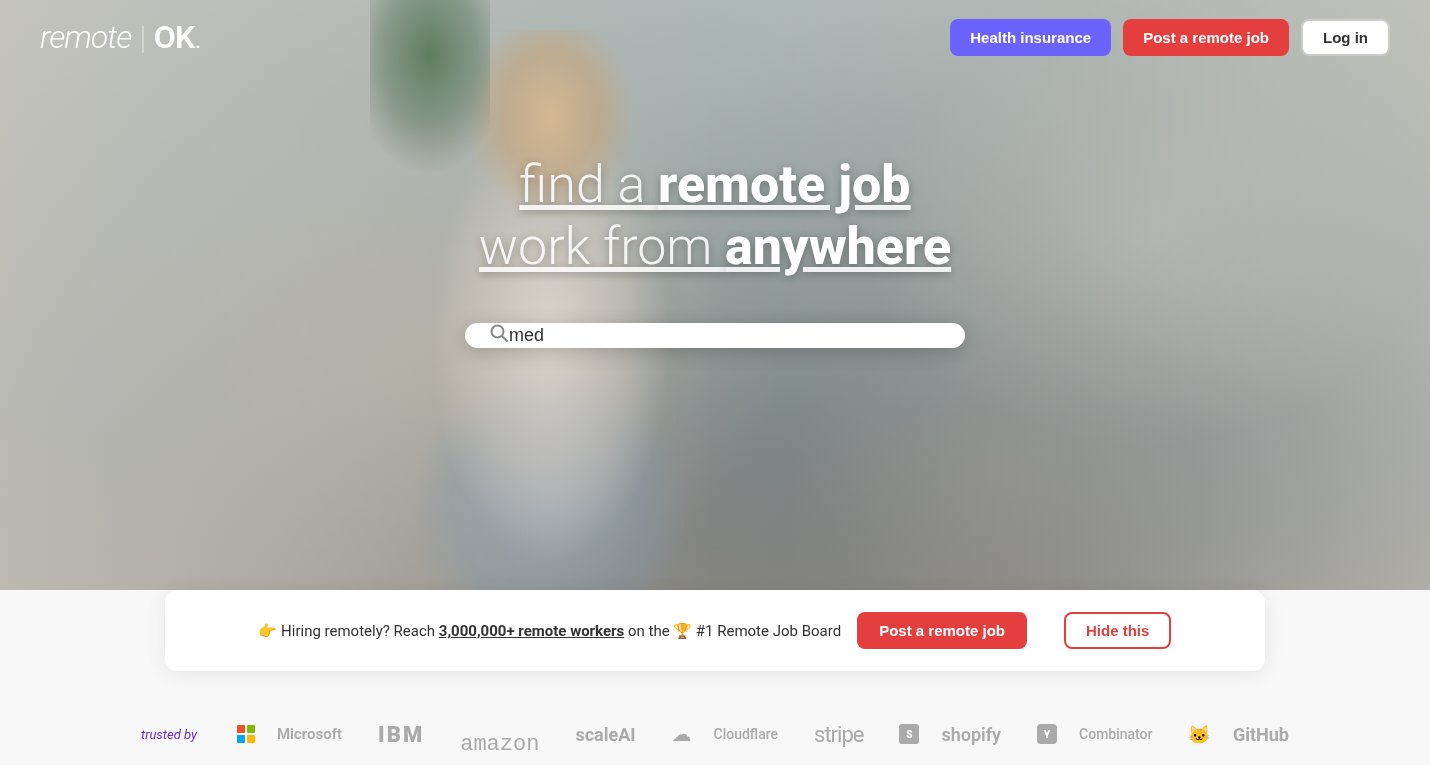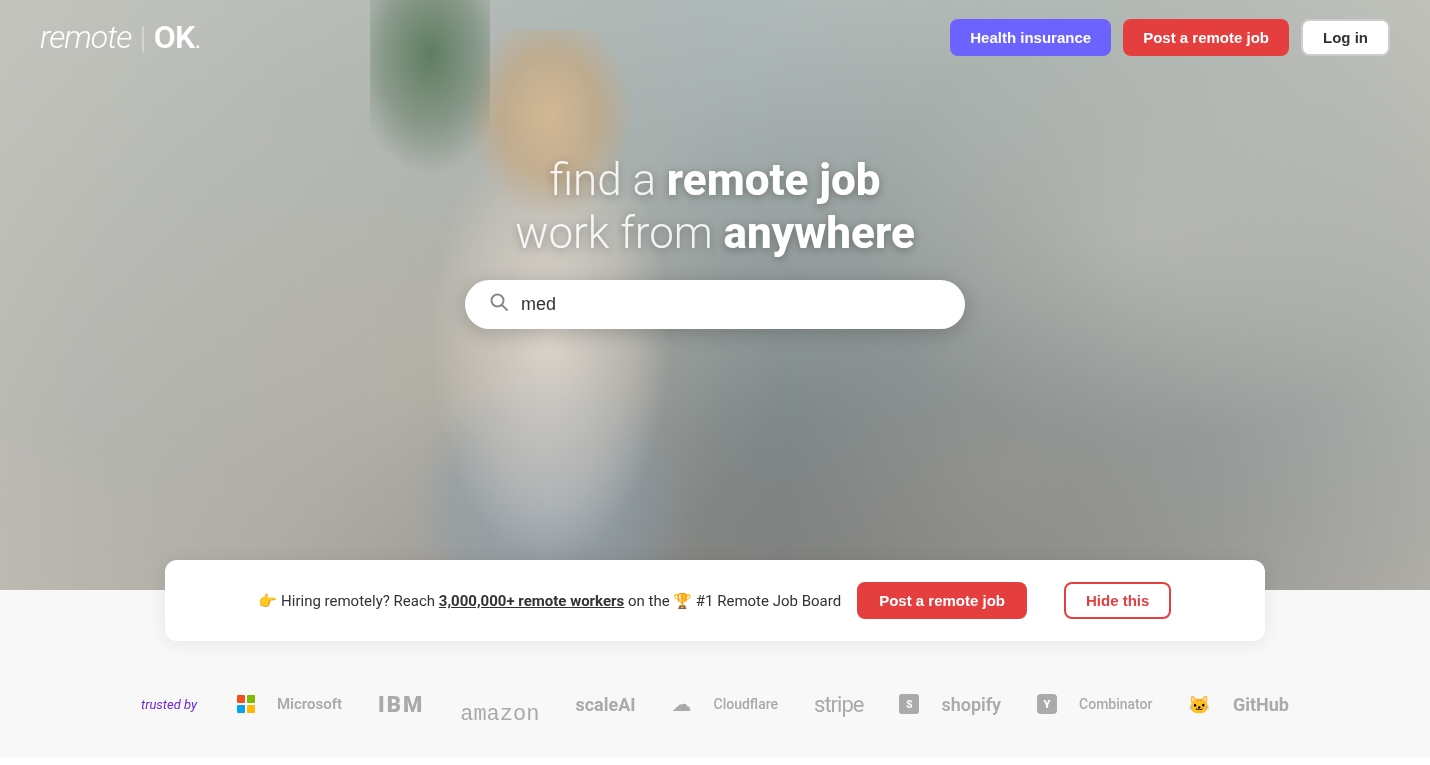--- a/index.html
+++ b/index.html
@@ -155,40 +155,41 @@
       display: flex;
       flex-direction: column;
       align-items: center;
       margin-top: 80px;
       gap: 20px;
     }
 
     .hero-title {
       text-align: center;
       color: rgba(255,255,255,0.88);
-      font-size: 44px;
+      font-size: 52px;
       font-weight: 300;
       line-height: 1.2;
       text-shadow: 0 2px 8px rgba(0,0,0,0.3);
+      text-decoration: underline;
     }
 
     .hero-title strong {
       font-weight: 800;
       color: white;
     }
 
     .search-bar {
       display: flex;
       align-items: center;
       background: white;
       border-radius: 50px;
-      padding: 12px 24px;
+      padding: 0 24px;
       width: 500px;
-      gap: 12px;
       box-shadow: 0 4px 20px rgba(0,0,0,0.2);
+      margin-top: 24px;
     }
 
     .search-icon-wrap {
       color: #888;
       font-size: 20px;
     }
 
     .search-input {
       border: none;
       outline: none;
@@ -413,21 +414,21 @@
         <svg width="20" height="20" viewBox="0 0 20 20" fill="none">
           <circle cx="8.5" cy="8.5" r="6" stroke="#888" stroke-width="2"></circle>
           <line x1="13.5" y1="13.5" x2="18" y2="18" stroke="#888" stroke-width="2" stroke-linecap="round"></line>
         </svg>
       </div>
       <input class="search-input" type="text" value="med" placeholder="" style="">
     </div>
   </div>
 </div>
 
-<div style="background: #f8f8f8; ">
+<div style="background: #f8f8f8; padding-top: 30px;">
   <div class="banner">
     <span class="banner-text">
       <span>👉</span><span> Hiring remotely? Reach </span><strong>3,000,000+ remote workers</strong><span> on the </span><span>🏆</span><span> #1 Remote Job Board</span>
     </span>
     <button class="btn-post-banner">Post a remote job</button>
     <button class="btn-hide">Hide this</button>
   </div>
 </div>
 
 <div class="trusted-section">

